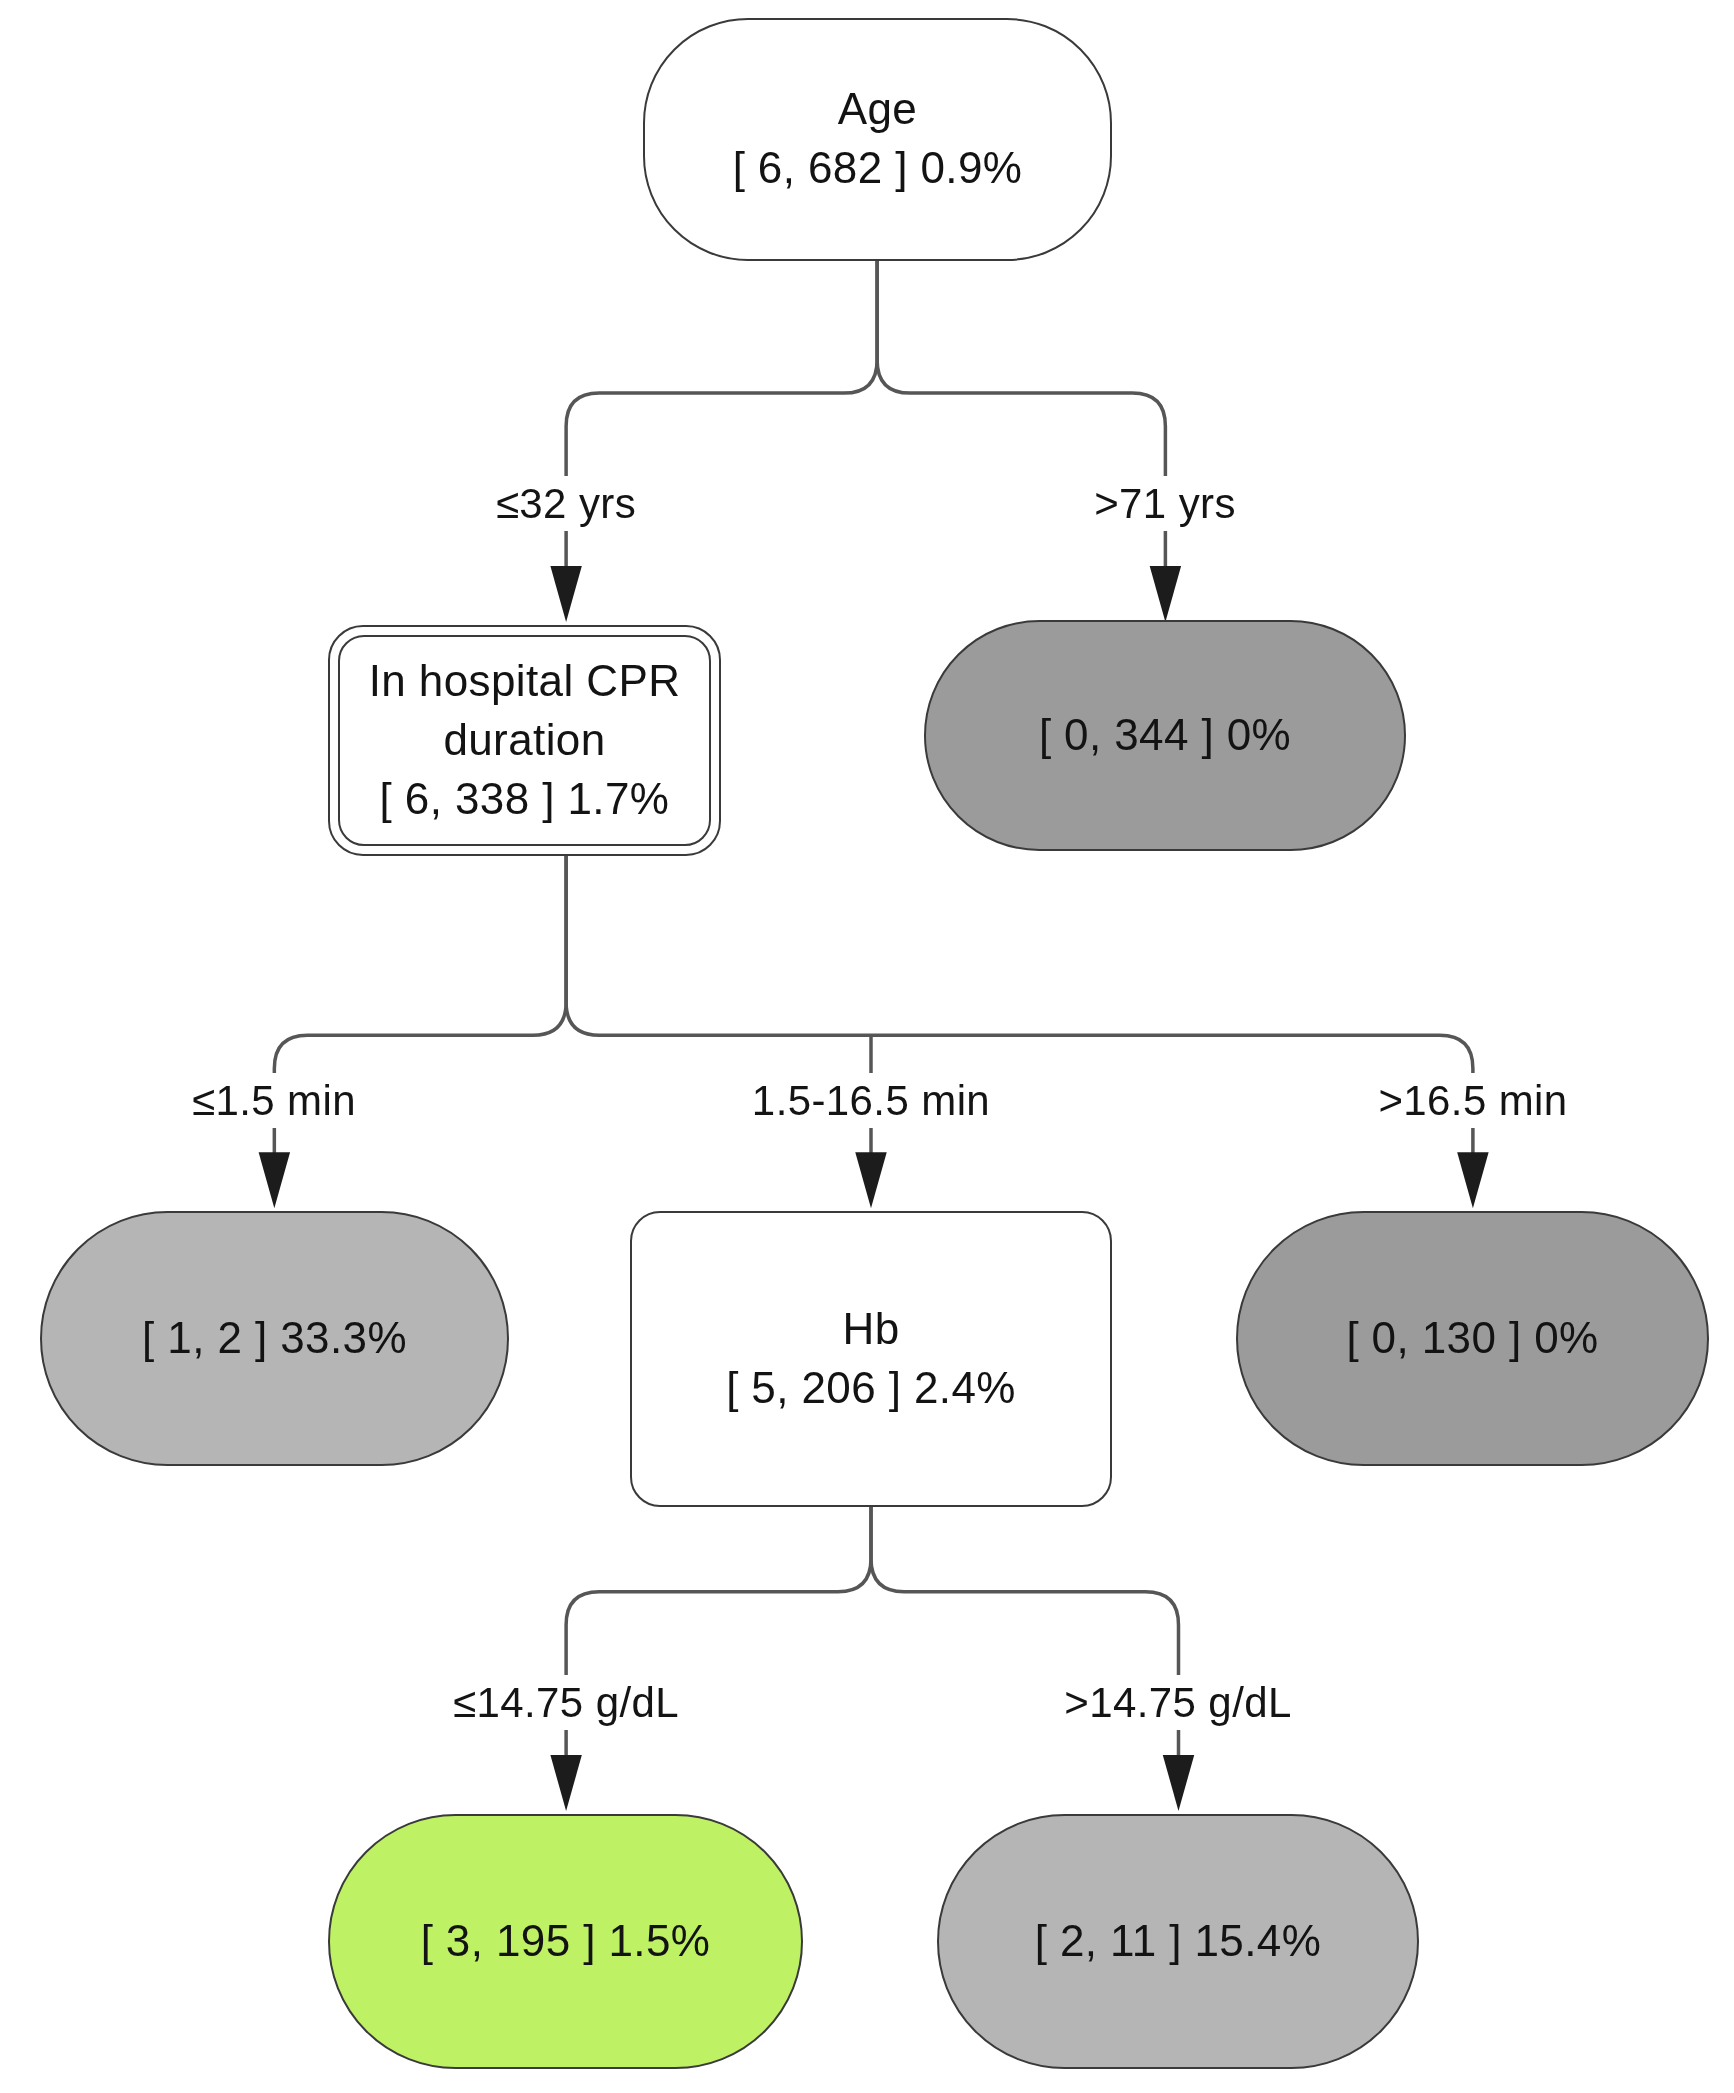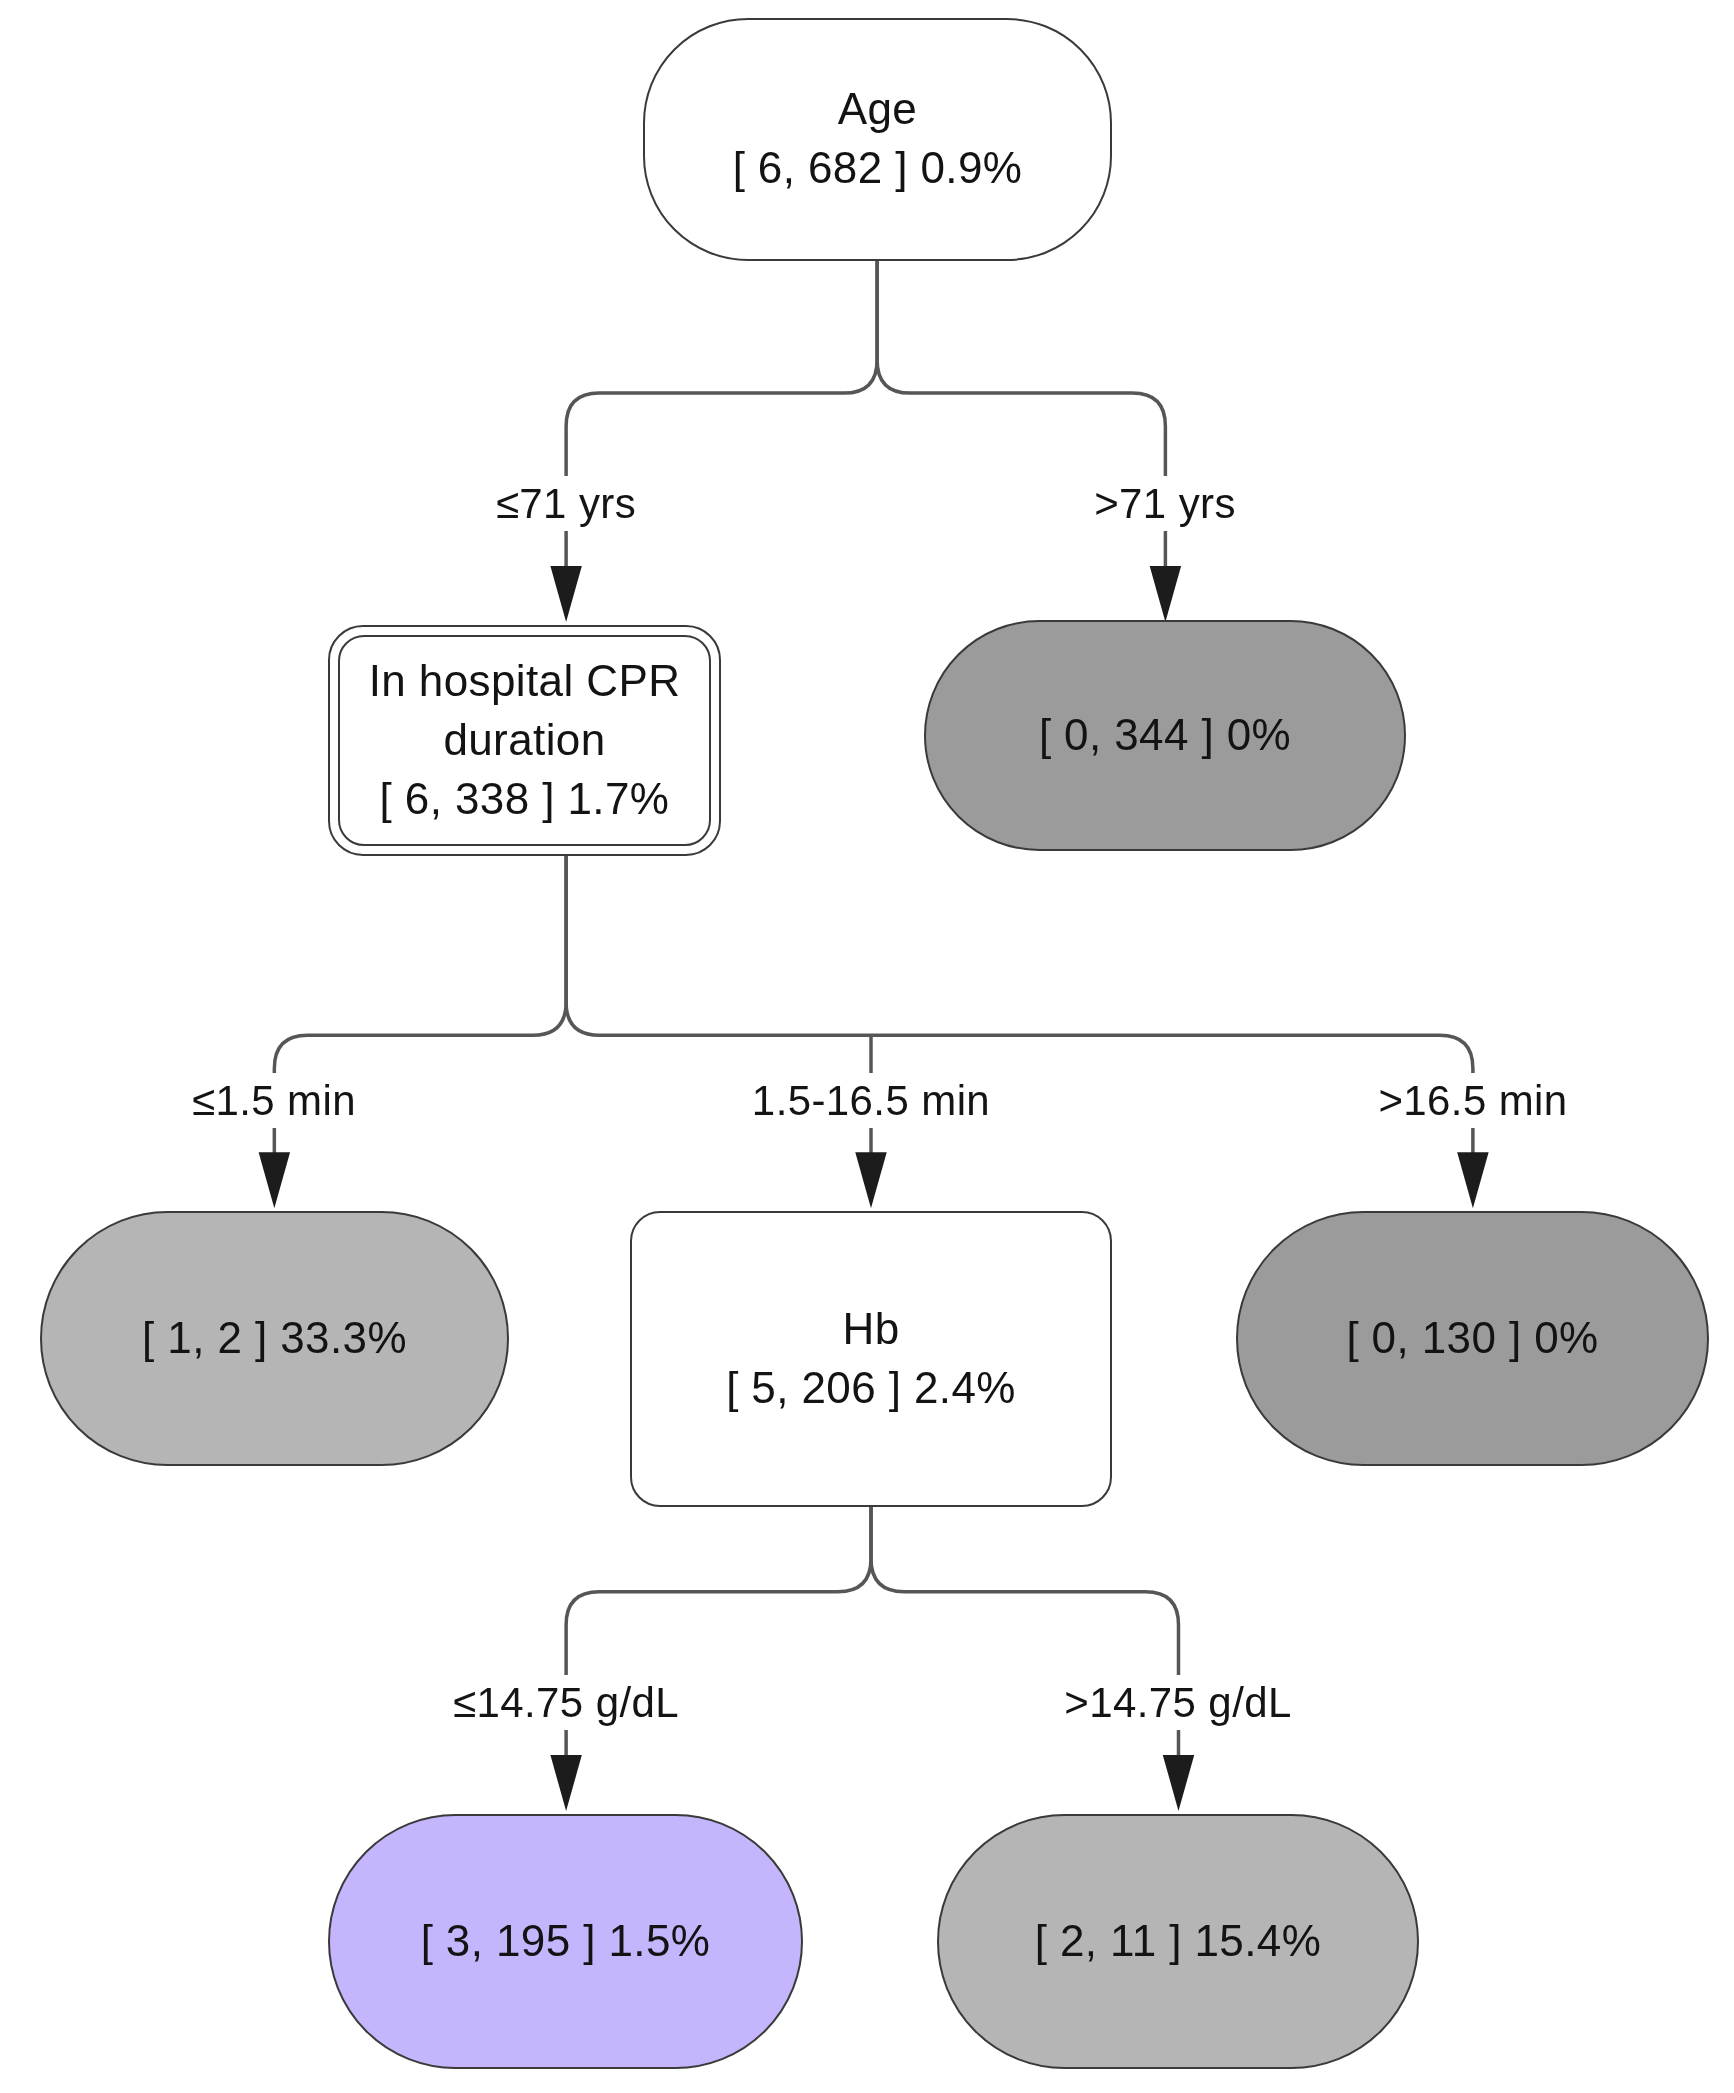--- a/index.html
+++ b/index.html
@@ -133,29 +133,29 @@
     <div class="node-text">
       <div>Hb</div>
       <div>[ 5, 206 ] 2.4%</div>
     </div>
   </div>
 
   <div class="node n-130" style="background: rgb(155, 155, 155);">
     <div class="node-text">[ 0, 130 ] 0%</div>
   </div>
 
-  <div class="node n-3195" style="background: #c4b5fd; text-align: right;">
+  <div class="node n-3195" style="background: #bef264; text-align: right;">
     <div class="node-text">[ 3, 195 ] 1.5%</div>
   </div>
 
   <div class="node n-211" style="background: rgb(181, 181, 181);">
     <div class="node-text">[ 2, 11 ] 15.4%</div>
   </div>
 
-  <div class="edge-label l1">≤71 yrs</div>
+  <div class="edge-label l1">≤32 yrs</div>
   <div class="edge-label l2">&gt;71 yrs</div>
   <div class="edge-label l3">≤1.5 min</div>
   <div class="edge-label l4">1.5-16.5 min</div>
   <div class="edge-label l5">&gt;16.5 min</div>
   <div class="edge-label l6">≤14.75 g/dL</div>
   <div class="edge-label l7">&gt;14.75 g/dL</div>
 
 </div>
 
 

